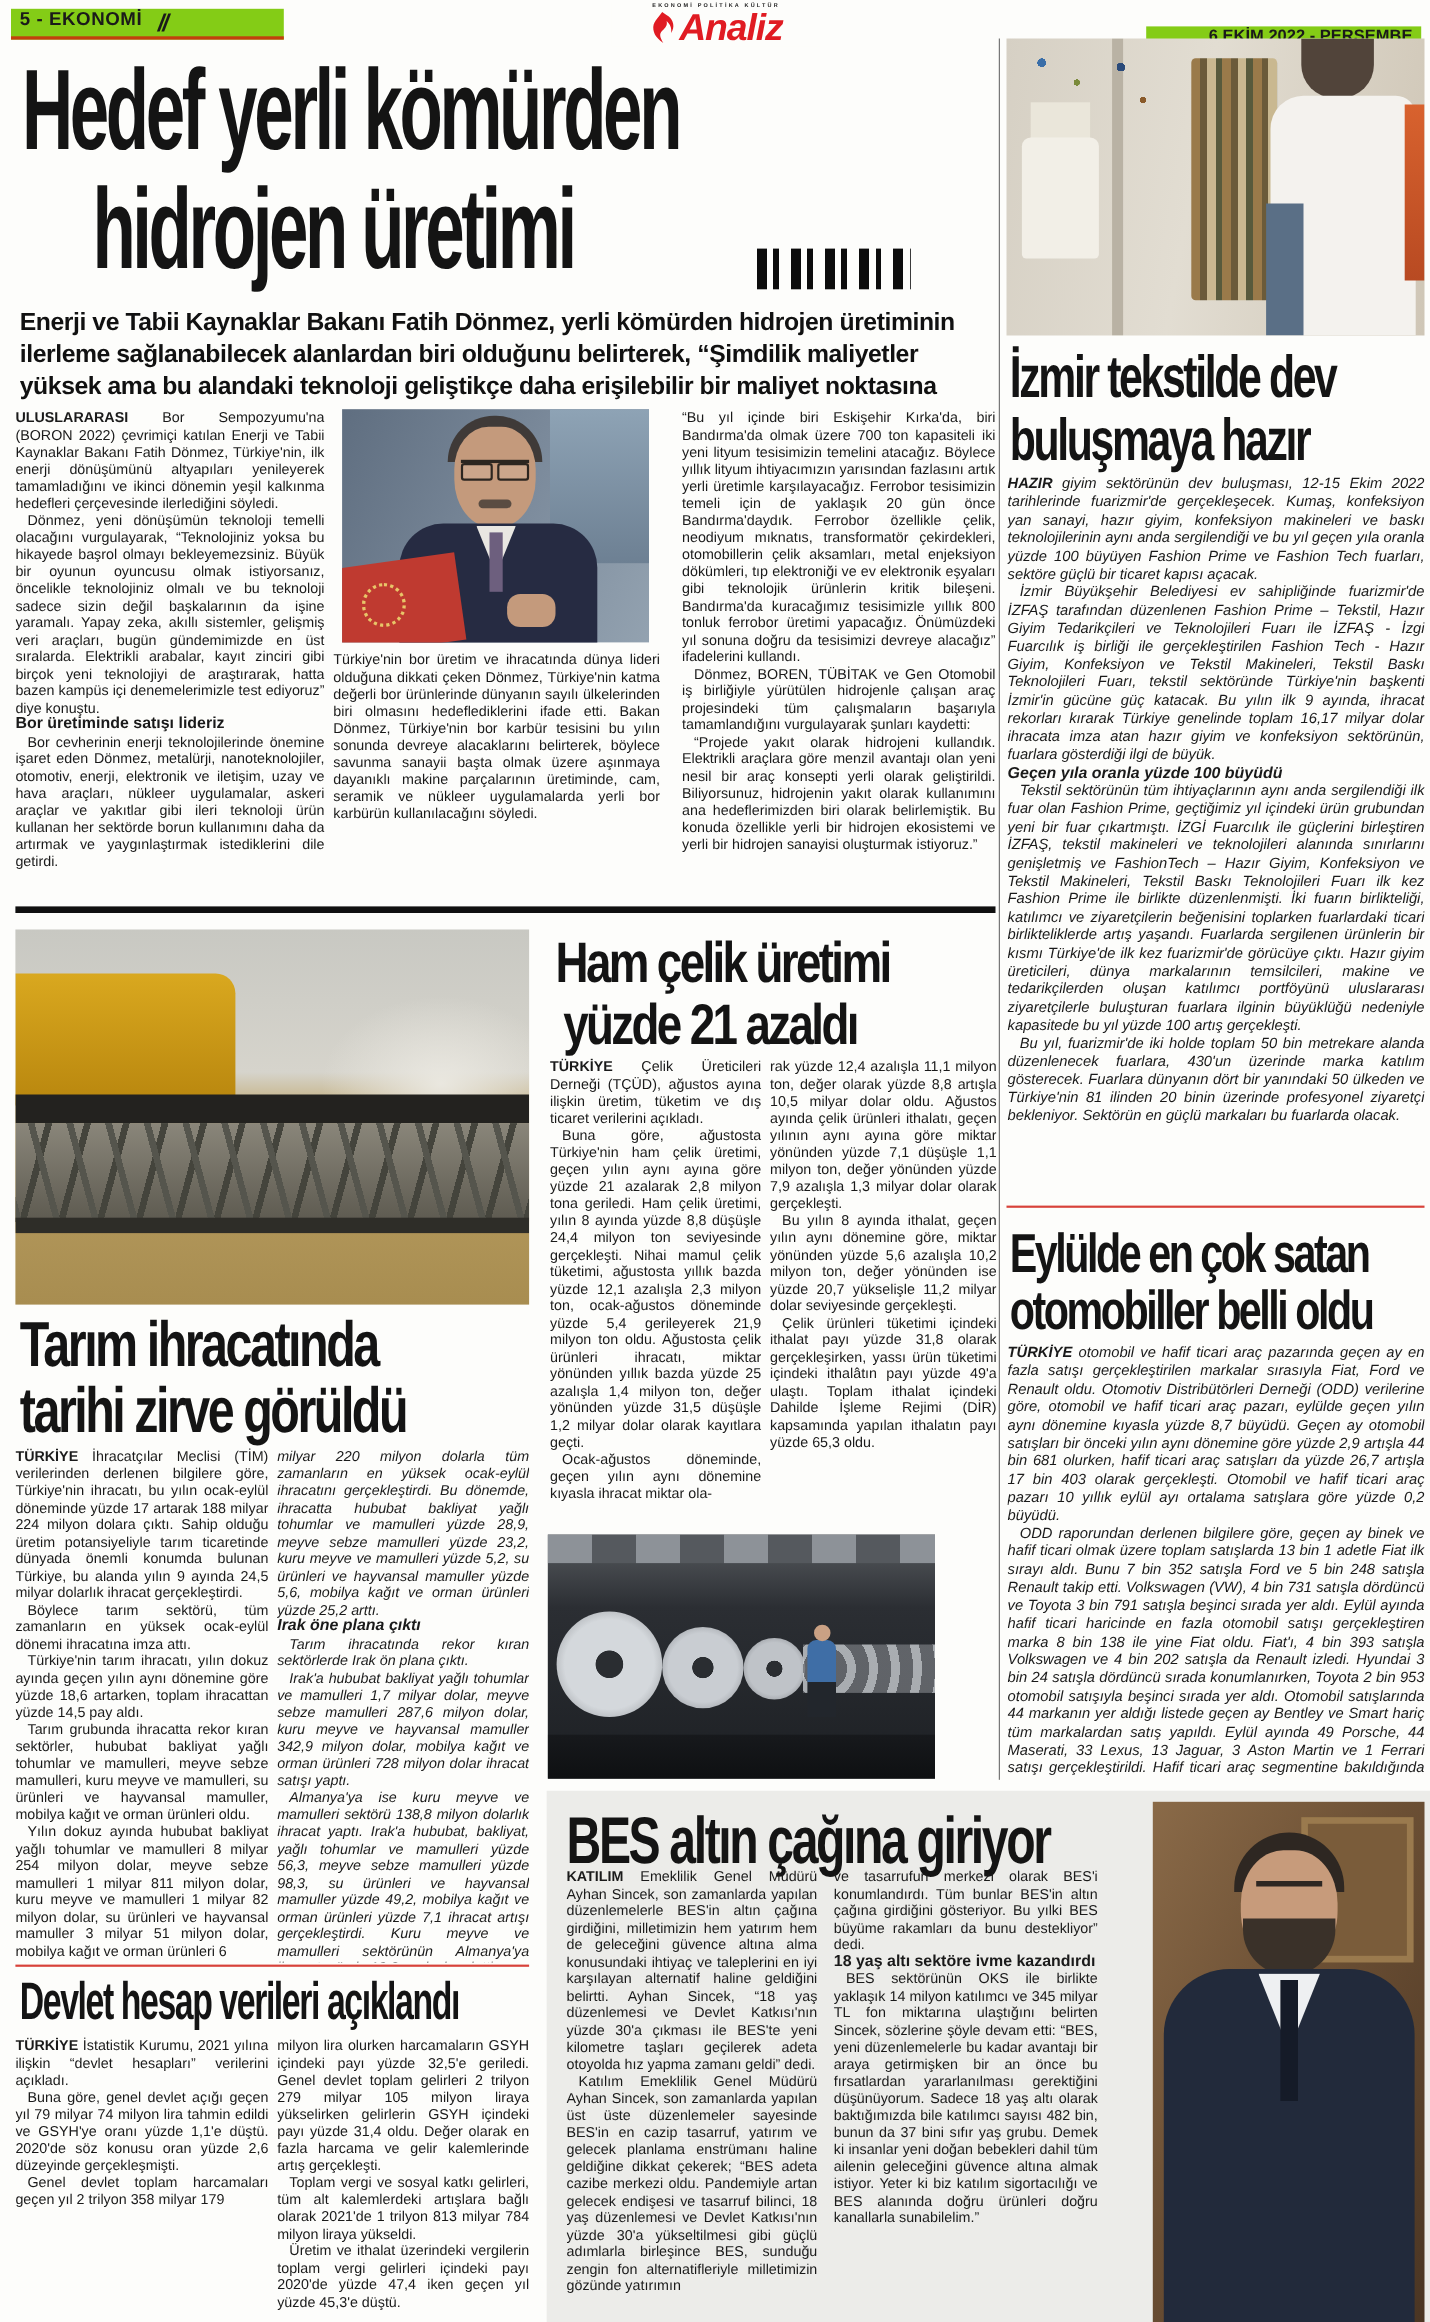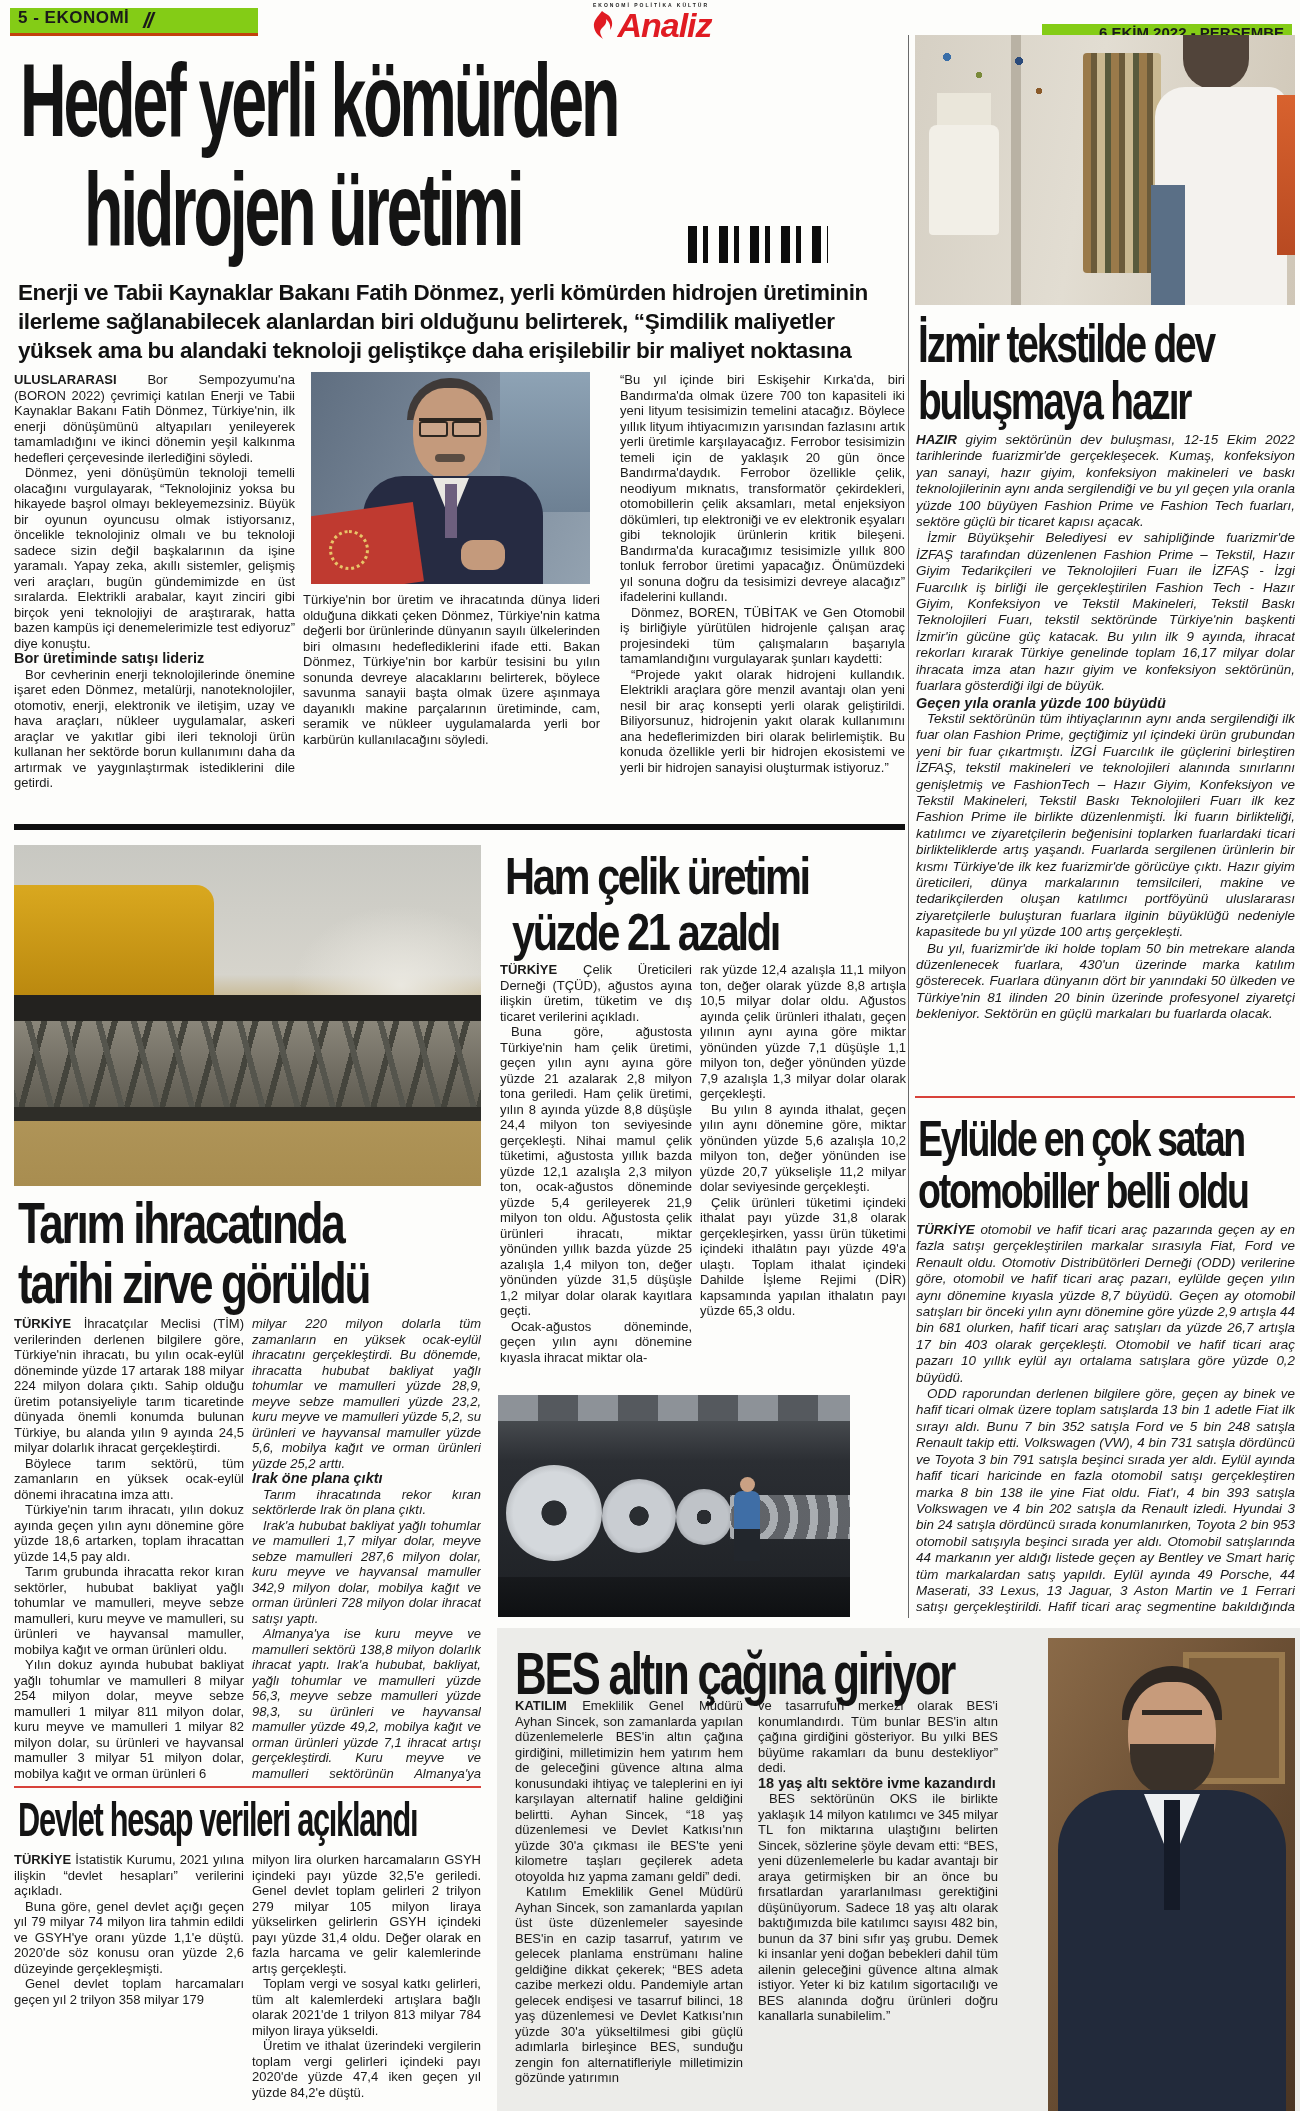--- a/index.html
+++ b/index.html
@@ -184,21 +184,21 @@
 <div class="abs redline" style="left:14px;top:1786px;width:467px;height:2px;"></div>
 <div class="abs hl" style="left:18px;top:1796px;font-size:48px;transform:scale(.64,1);letter-spacing:-2px;">Devlet hesap verileri açıklandı</div>
 <div class="abs coltxt" style="left:14px;top:1852px;width:230px;height:256px;">
   <p><span class="lw">TÜRKİYE</span> <span>İstatistik Kurumu, 2021 yılına ilişkin “devlet hesapları” verilerini açıkladı.</span></p>
   <p class="ind">Buna göre, genel devlet açığı geçen yıl 79 milyar 74 milyon lira tahmin edildi ve GSYH'ye oranı yüzde 1,1'e düştü. 2020'de söz konusu oran yüzde 2,6 düzeyinde gerçekleşmişti.</p>
   <p class="ind">Genel devlet toplam harcamaları geçen yıl 2 trilyon 358 milyar 179</p>
 </div>
 <div class="abs coltxt" style="left:252px;top:1852px;width:229px;height:256px;">
   <p>milyon lira olurken harcamaların GSYH içindeki payı yüzde 32,5'e geriledi. Genel devlet toplam gelirleri 2 trilyon 279 milyar 105 milyon liraya yükselirken gelirlerin GSYH içindeki payı yüzde 31,4 oldu. Değer olarak en fazla harcama ve gelir kalemlerinde artış gerçekleşti.</p>
   <p class="ind">Toplam vergi ve sosyal katkı gelirleri, tüm alt kalemlerdeki artışlara bağlı olarak 2021'de 1 trilyon 813 milyar 784 milyon liraya yükseldi.</p>
-  <p class="ind">Üretim ve ithalat üzerindeki vergilerin toplam vergi gelirleri içindeki payı 2020'de yüzde 47,4 iken geçen yıl yüzde 84,2'e düştü.</p>
+  <p class="ind">Üretim ve ithalat üzerindeki vergilerin toplam vergi gelirleri içindeki payı 2020'de yüzde 47,4 iken geçen yıl yüzde 45,3'e düştü.</p>
 </div>
 
 <div class="abs besbox" style="left:497px;top:1628px;width:803px;height:483px;"></div>
 <div class="abs hl" style="left:515px;top:1644px;font-size:60px;transform:scale(.73,1);">BES altın çağına giriyor</div>
 <div class="abs coltxt" style="left:515px;top:1698px;width:228px;height:408px;">
   <p><span class="lw">KATILIM</span> <span>Emeklilik Genel Müdürü Ayhan Sincek, son zamanlarda yapılan düzenlemelerle BES'in altın çağına girdiğini, milletimizin hem yatırım hem de geleceğini güvence altına alma konusundaki ihtiyaç ve taleplerini en iyi karşılayan alternatif haline geldiğini belirtti. Ayhan Sincek, “18 yaş düzenlemesi ve Devlet Katkısı'nın yüzde 30'a çıkması ile BES'te yeni kilometre taşları geçilerek adeta otoyolda hız yapma zamanı geldi” dedi.</span></p>
   <p class="ind">Katılım Emeklilik Genel Müdürü Ayhan Sincek, son zamanlarda yapılan üst üste düzenlemeler sayesinde BES'in en cazip tasarruf, yatırım ve gelecek planlama enstrümanı haline geldiğine dikkat çekerek; “BES adeta cazibe merkezi oldu. Pandemiyle artan gelecek endişesi ve tasarruf bilinci, 18 yaş düzenlemesi ve Devlet Katkısı'nın yüzde 30'a yükseltilmesi gibi güçlü adımlarla birleşince BES, sunduğu zengin fon alternatifleriyle milletimizin gözünde yatırımın</p>
 </div>
 <div class="abs coltxt" style="left:758px;top:1698px;width:240px;height:408px;">
   <p>ve tasarrufun merkezi olarak BES'i konumlandırdı. Tüm bunlar BES'in altın çağına girdiğini gösteriyor. Bu yılki BES büyüme rakamları da bunu destekliyor” dedi.</p>

